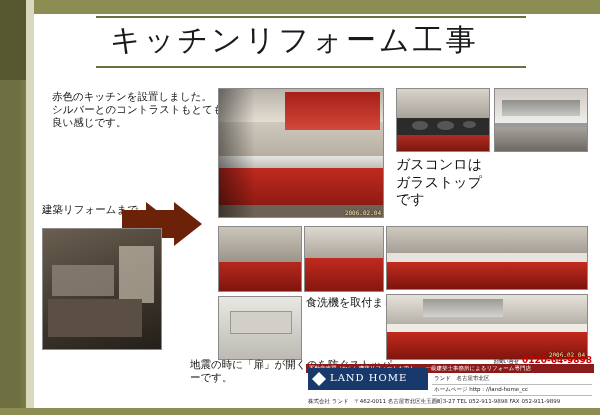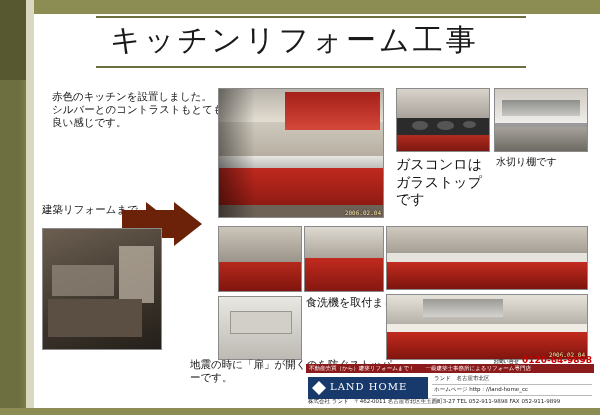--- a/index.html
+++ b/index.html
@@ -173,21 +173,21 @@
     background:#8b1a1a;color:#ffffff;font-size:5.5px;line-height:9px;
     font-family:"DejaVu Sans",sans-serif;padding-left:3px;box-sizing:border-box;
     white-space:nowrap;
   }
   .f-tel{
     position:absolute;right:2px;top:-9px;font-size:9px;color:#c00;
     font-weight:bold;font-family:"DejaVu Sans",sans-serif;white-space:nowrap;
   }
   .f-tel small{font-size:5px;color:#444;}
   .f-logo{
-    position:absolute;left:2px;top:13px;width:120px;height:22px;
+    position:absolute;left:2px;top:4px;width:120px;height:22px;
     background:#18396b;color:#fff;
   }
   .f-logo .mark{
     position:absolute;left:4px;top:4px;width:14px;height:14px;background:#fff;
     clip-path:polygon(50% 0%,100% 50%,50% 100%,0% 50%);
   }
   .f-logo .ln{
     position:absolute;left:22px;top:4px;font-size:10px;letter-spacing:1px;
     font-family:"DejaVu Serif",serif;
   }
@@ -240,21 +240,20 @@
     <div class="burner" style="left:44%;top:52%;width:18%;height:14%;"></div>
     <div class="burner" style="left:72%;top:52%;width:14%;height:11%;"></div>
   </div>
   <div class="txt t-stove">ガスコンロはガラストップです</div>
 
   <div class="photo kp-hood">
     <div class="a"></div>
     <div class="b"></div>
     <div class="c"></div>
   </div>
-  <div class="txt t-hood">水切り棚です</div>
 
   <div class="txt t-old">建築リフォームまで</div>
 
   <svg class="arrow" viewBox="0 0 100 56">
     <polygon points="2,14 2,42 26,42 26,50 54,28 26,6 26,14" fill="#6b2209"></polygon>
     <polygon points="30,14 30,42 54,42 54,50 82,28 54,6 54,14" fill="#6b2209"></polygon>
   </svg>
 
   <div class="photo kp-old">
     <div class="a"></div>

